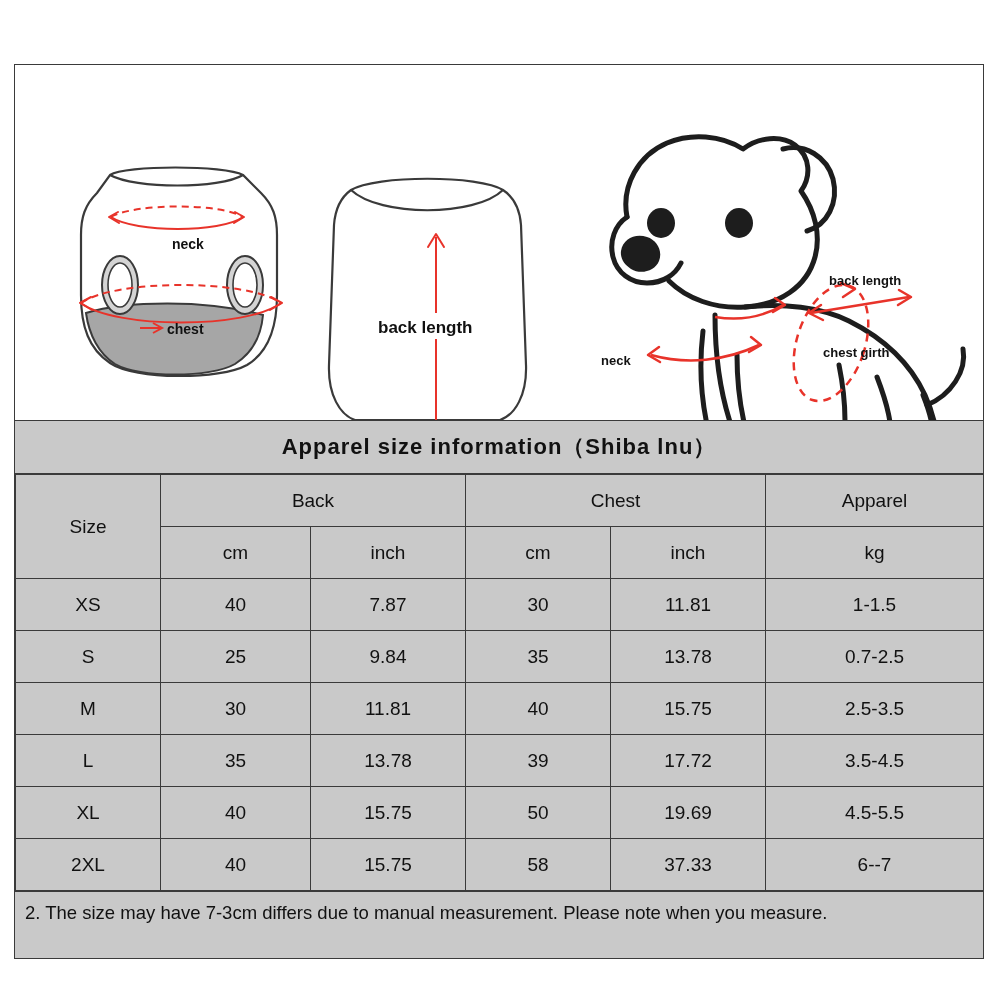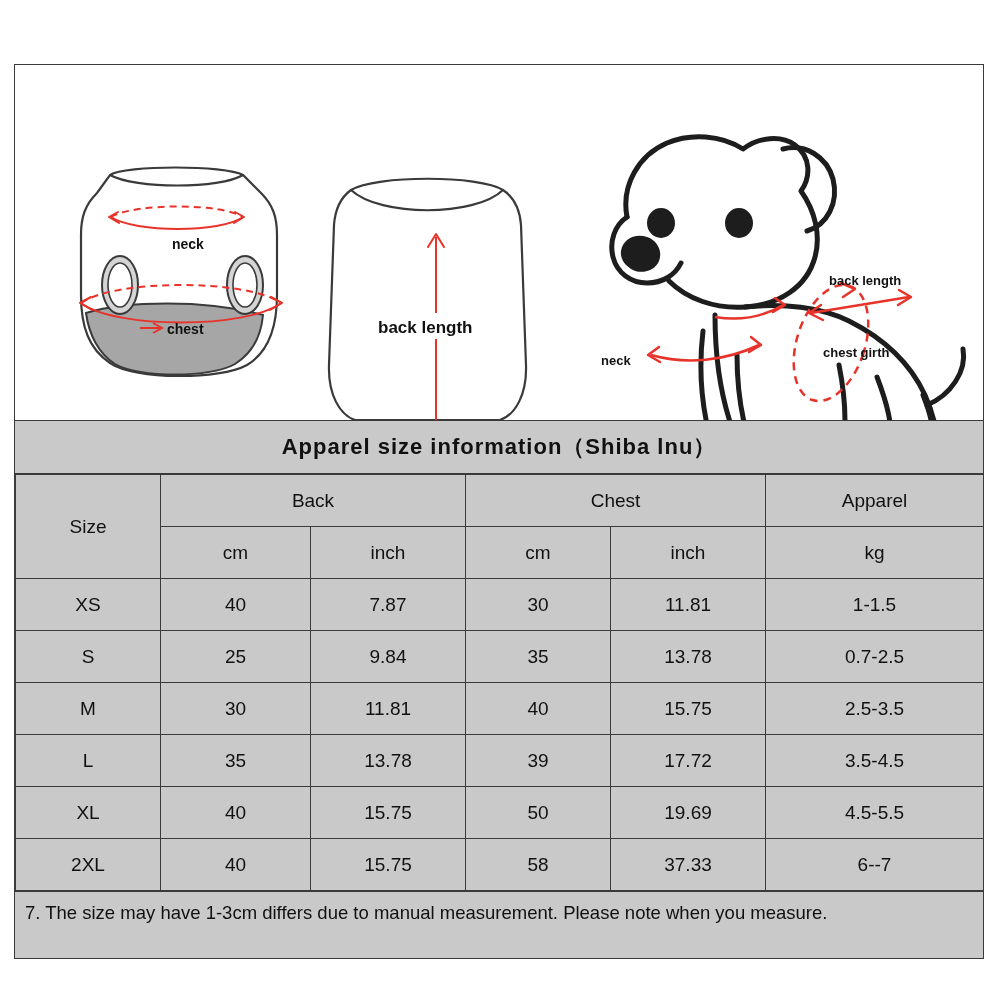--- a/index.html
+++ b/index.html
@@ -310,17 +310,17 @@
           <td>40</td>
           <td>15.75</td>
           <td>58</td>
           <td>37.33</td>
           <td>6--7</td>
         </tr>
       </tbody>
     </table>
 
     <div class="notes">
-      <p>7. The size may have 1-3cm differs due to manual measurement. Please note when you measure.</p>
+      <p>2. The size may have 7-3cm differs due to manual measurement. Please note when you measure.</p>
     </div>
 
   </div>
 </div>
 
 </body></html>

